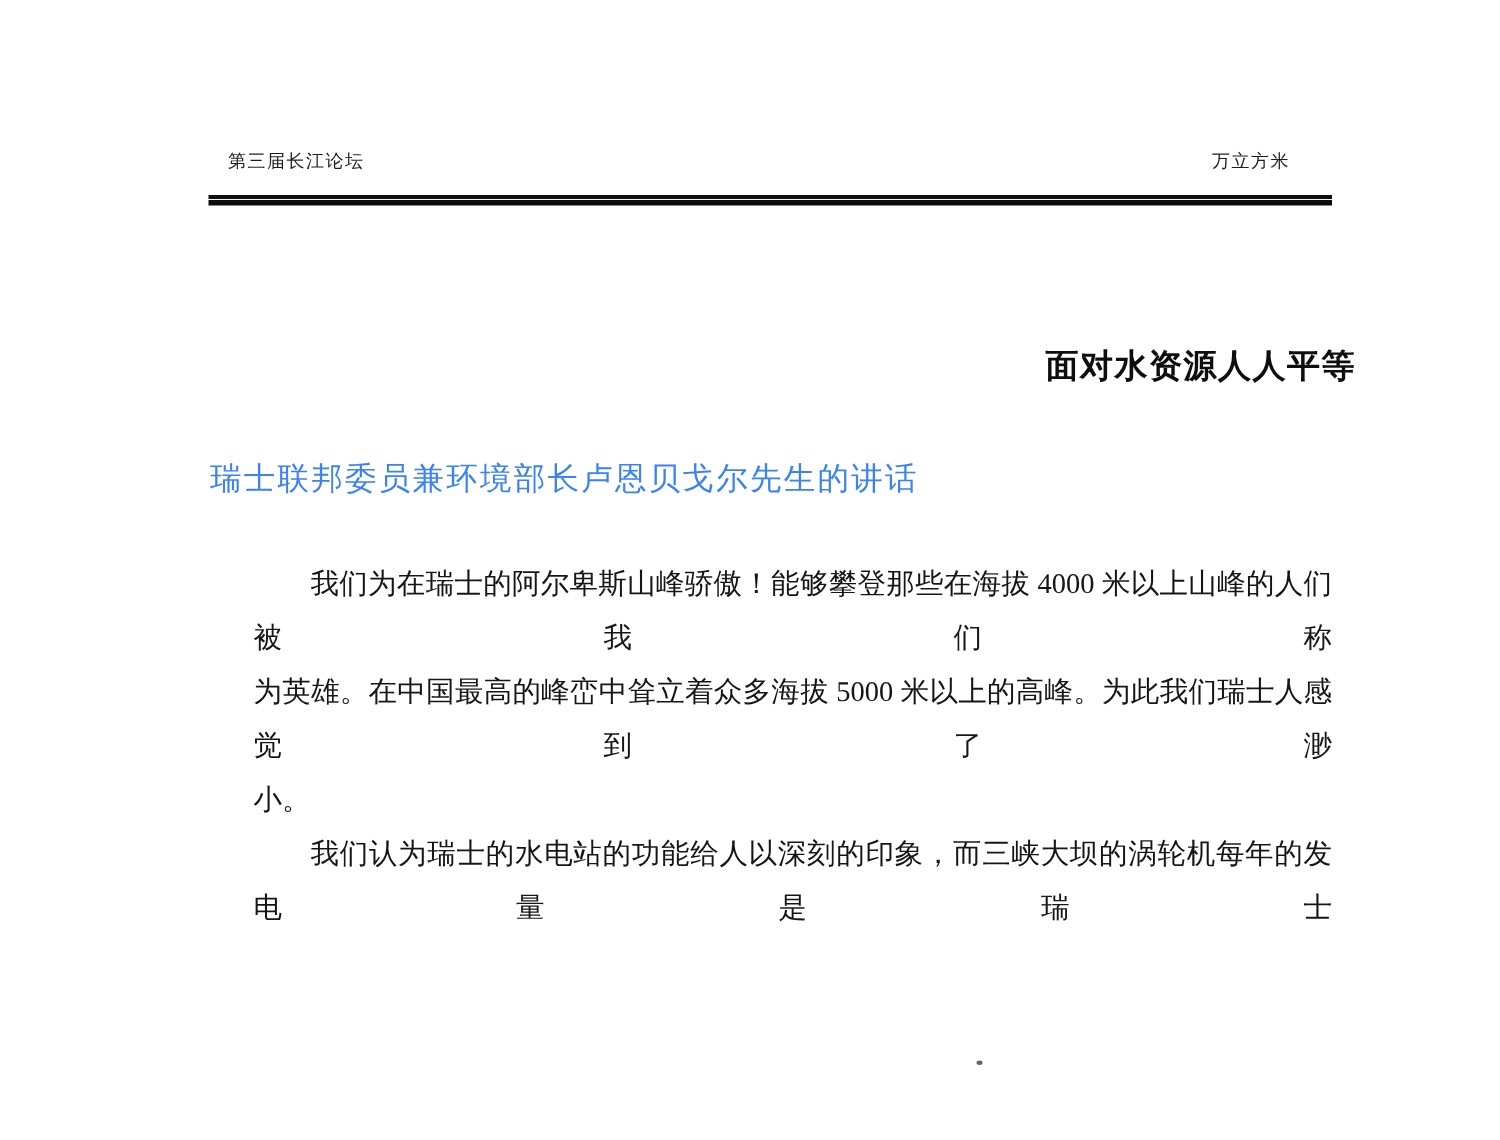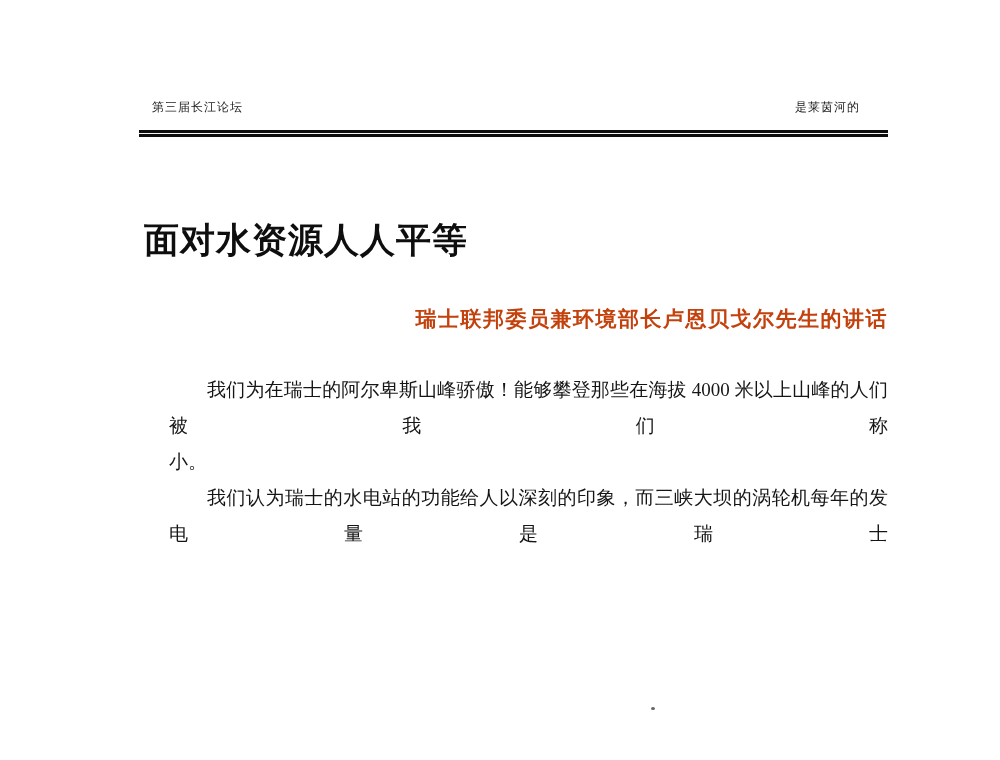--- a/index.html
+++ b/index.html
@@ -38,40 +38,40 @@
       #0d0d0d 0px, #0d0d0d 2.5px,
       #f5f5f5 2.5px, #f5f5f5 3.5px,
       #0d0d0d 3.5px, #0d0d0d 6.5px
     );
   }
   .doc-title {
     position: absolute;
     left: 140px;
     top: 213px;
     width: 748px;
-    margin: 4px;
-    text-align: left;
+    margin: 16px;
+    text-align: right;
     font-family: "Liberation Sans", sans-serif;
-    font-size: 35px;
+    font-size: 22px;
     font-weight: 900;
     letter-spacing: 1px;
     color: #0e0e0e;
   }
   .doc-subtitle {
     position: absolute;
     left: 140px;
     top: 305px;
     width: 748px;
     margin: 0;
-    text-align: right;
+    text-align: left;
     font-family: "Liberation Serif", serif;
     font-size: 21px;
-    font-weight: 700;
+    font-weight: 400;
     letter-spacing: 1.5px;
-    color: #c2410c;
+    color: #3b82f6;
   }
   .doc-body {
     position: absolute;
     left: 140px;
     top: 372px;
     width: 748px;
     font-size: 19px;
     line-height: 36px;
     color: #151515;
   }
@@ -102,31 +102,32 @@
     opacity: 0.85;
   }
 </style>
 </head>
 <body>
 
 <div class="page">
 
   <div class="running-header">
     <span>第三届长江论坛</span>
-    <span>是莱茵河的</span>
+    <span>万立方米</span>
   </div>
 
   <div class="header-rule"></div>
 
   <h1 class="doc-title">面对水资源人人平等</h1>
 
   <h2 class="doc-subtitle">瑞士联邦委员兼环境部长卢恩贝戈尔先生的讲话</h2>
 
   <div class="doc-body">
     <div class="line full indent">我们为在瑞士的阿尔卑斯山峰骄傲！能够攀登那些在海拔 4000 米以上山峰的人们被我们称</div>
+    <div class="line full">为英雄。在中国最高的峰峦中耸立着众多海拔 5000 米以上的高峰。为此我们瑞士人感觉到了渺</div>
     <div class="line short">小。</div>
     <div class="line full indent">我们认为瑞士的水电站的功能给人以深刻的印象，而三峡大坝的涡轮机每年的发电量是瑞士</div>
 
   </div>
 
   <div class="scan-speck"></div>
 
 </div>
 
 </body></html>

